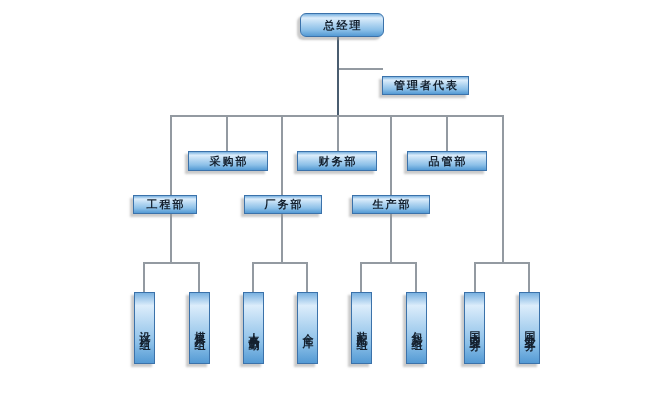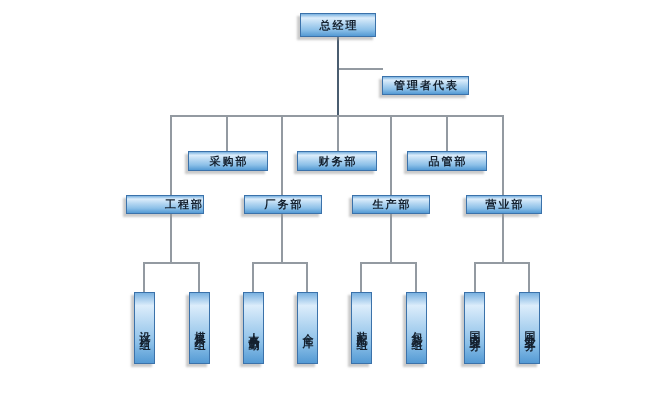--- a/index.html
+++ b/index.html
@@ -57,48 +57,45 @@
 
   <div class="line" style="left:143px; top:262px; width:2px; height:30px;"></div>
   <div class="line" style="left:198px; top:262px; width:2px; height:30px;"></div>
   <div class="line" style="left:252px; top:262px; width:2px; height:30px;"></div>
   <div class="line" style="left:306px; top:262px; width:2px; height:30px;"></div>
   <div class="line" style="left:360px; top:262px; width:2px; height:30px;"></div>
   <div class="line" style="left:415px; top:262px; width:2px; height:30px;"></div>
   <div class="line" style="left:474px; top:262px; width:2px; height:30px;"></div>
   <div class="line" style="left:528px; top:262px; width:2px; height:30px;"></div>
 
-  <div class="box box-h" style="left:300px; top:13px; width:76px; height:24px;">
+  <div class="box box-h" style="left:300px; top:13px; width:84px; height:24px;border-radius:6px;">
     <span class="lbl">总经理</span>
   </div>
   <div class="box box-h" style="left:382px; top:76px; width:87px; height:19px;">
     <span class="lbl">管理者代表</span>
   </div>
 
   <div class="box box-h" style="left:188px; top:151px; width:80px; height:20px;">
     <span class="lbl">采购部</span>
   </div>
   <div class="box box-h" style="left:407px; top:151px; width:80px; height:20px;">
     <span class="lbl">品管部</span>
   </div>
   <div class="box box-h" style="left:297px; top:151px; width:80px; height:20px;">
     <span class="lbl">财务部</span>
   </div>
 
-  <div class="box box-h" style="left:126px; top:195px; width:78px; height:19px;justify-content:flex-end;">
+  <div class="box box-h" style="left:133px; top:195px; width:64px; height:19px;">
     <span class="lbl">工程部</span>
   </div>
   <div class="box box-h" style="left:244px; top:195px; width:78px; height:19px;">
     <span class="lbl">厂务部</span>
   </div>
   <div class="box box-h" style="left:352px; top:195px; width:78px; height:19px;text-align:center;">
     <span class="lbl">生产部</span>
-  </div>
-  <div class="box box-h" style="left:466px; top:195px; width:76px; height:19px;">
-    <span class="lbl">营业部</span>
   </div>
 
   <div class="box box-v" style="left:134px; top:292px; width:21px; height:72px;">
     <span class="lbl">设计组</span>
   </div>
   <div class="box box-v" style="left:189px; top:292px; width:21px; height:72px;">
     <span class="lbl">模具组</span>
   </div>
   <div class="box box-v" style="left:243px; top:292px; width:21px; height:72px;">
     <span class="lbl" style="letter-spacing:2px;">人事后勤</span>

